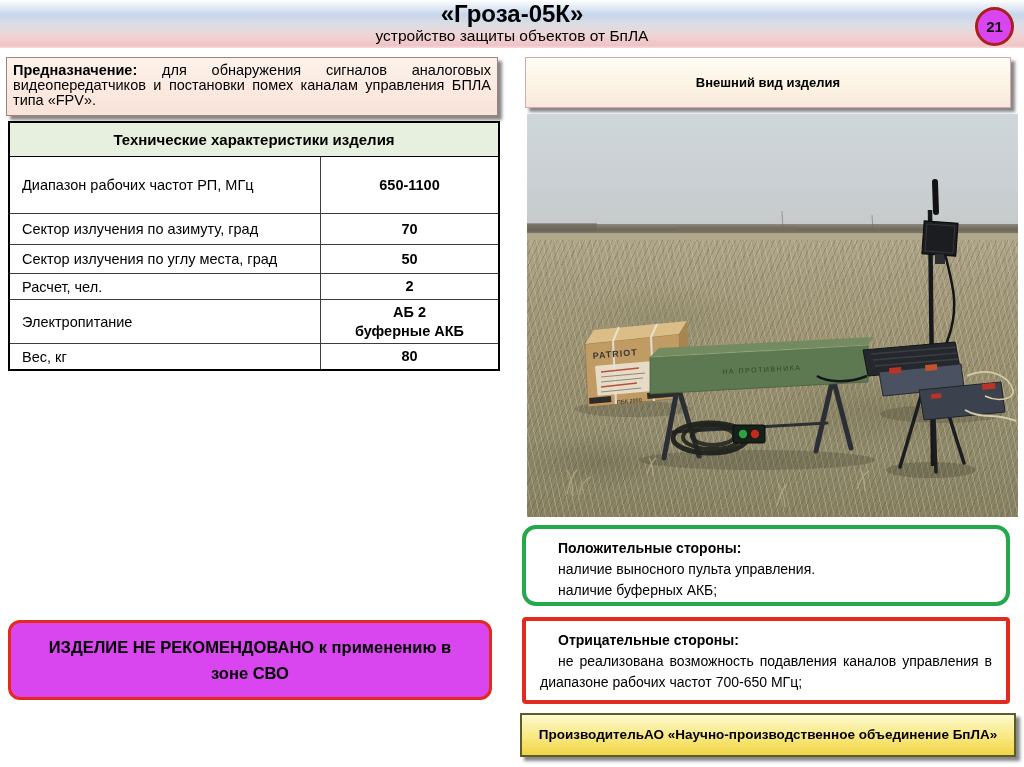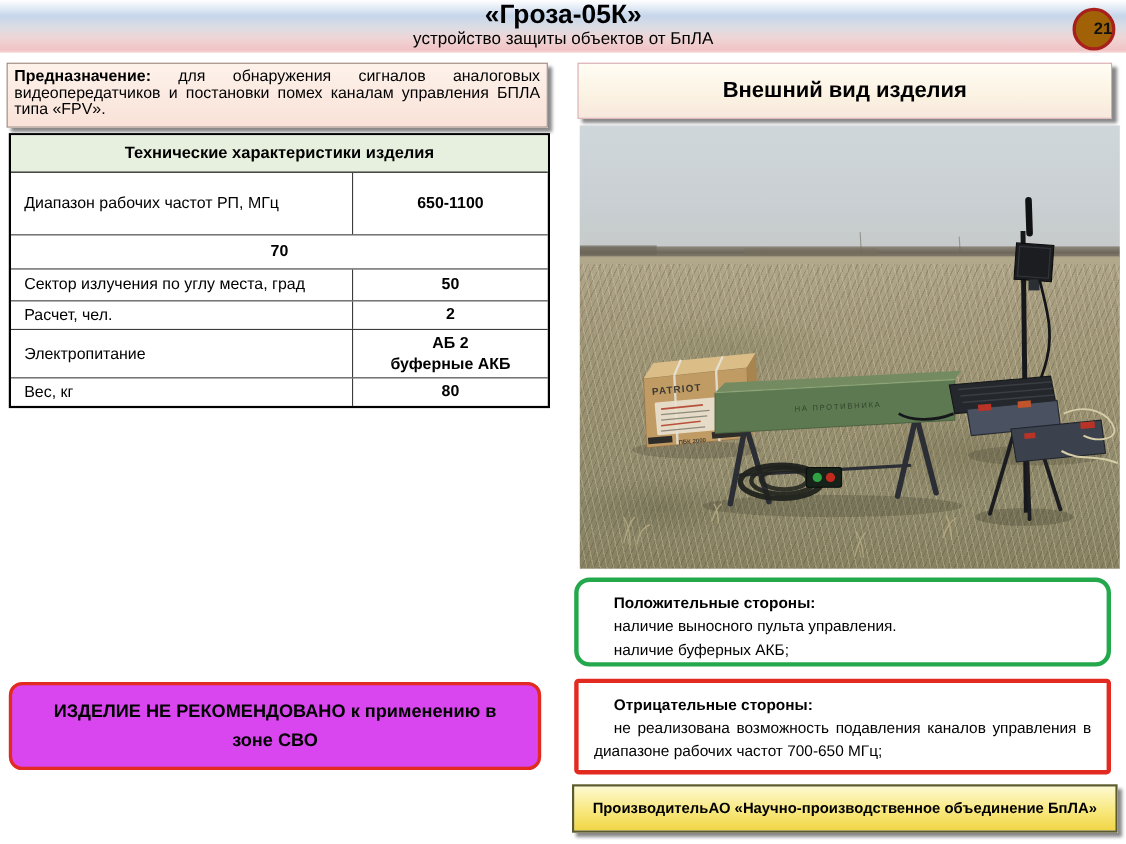--- a/index.html
+++ b/index.html
@@ -10,21 +10,21 @@
   
   .banner{
     position:absolute;left:0;top:0;width:1024px;height:48px;
     background:linear-gradient(180deg,#ffffff 0%,#c6d6eb 30%,#dcdde4 52%,#efd5d6 72%,#f1c3c5 95%,#f7dcdd 100%);
     text-align:center;
   }
   .banner-title{font-size:24px;font-weight:bold;line-height:24px;padding-top:2px;}
   .banner-subtitle{font-size:15.5px;line-height:19px;}
   .page-circle{
     position:absolute;right:10px;top:7px;width:33px;height:33px;border-radius:50%;
-    background:#a16207;border:3px solid #a8201e;display:flex;align-items:center;justify-content:flex-end;
+    background:#d946ef;border:3px solid #a8201e;display:flex;align-items:center;justify-content:center;
     font-size:15px;font-weight:bold;color:#111;
   }
   
   .purpose-box{
     position:absolute;left:6px;top:57px;width:478px;height:47px;
     background:linear-gradient(180deg,#fdf2ea 0%,#f9e2d8 100%);
     border:1px solid #9b8478;box-shadow:4px 4px 3px rgba(95,95,95,0.75);
     padding:5px 6px;font-size:14.5px;line-height:15px;text-align:justify;
   }
   .purpose-box b{font-weight:bold;}
@@ -51,21 +51,21 @@
     background:#d946ef;border:3px solid #e32a21;border-radius:12px;
     display:flex;align-items:center;justify-content:center;text-align:center;
     font-size:16.5px;font-weight:bold;line-height:26px;padding:0 30px;box-sizing:border-box;
   }
   
   .photo-title-box{
     position:absolute;left:525px;top:57px;width:484px;height:49px;
     background:linear-gradient(180deg,#fffdf4 0%,#fbf2e2 60%,#f7e8dd 100%);
     border:1px solid #d8a8ac;box-shadow:4px 4px 3px rgba(95,95,95,0.75);
     display:flex;align-items:center;justify-content:center;
-    font-size:20px;font-weight:bold;
+    font-size:13px;font-weight:bold;
   }
   .photo{
     position:absolute;left:527px;top:114px;width:491px;height:403px;overflow:hidden;
     background:linear-gradient(180deg,#d0d7db 0%,#c9cfd2 18%,#c6cac9 28%,#cccdc8 29%);
   }
   .photo .ground{
     position:absolute;left:0;top:120px;right:0;bottom:0;
     background:linear-gradient(180deg,#b2a88c 0%,#a69c7f 18%,#9a9172 48%,#8f8a6c 78%,#878162 100%);
   }
   .photo .grass{
@@ -127,20 +127,21 @@
     <b>Предназначение:</b><span> для обнаружения сигналов аналоговых видеопередатчиков и постановки помех каналам управления БПЛА типа «FPV».</span>
   </div>
 
   <div class="spec-table">
     <div class="spec-header">Технические характеристики изделия</div>
     <div class="spec-row" style="height:56px">
       <div class="spec-label">Диапазон рабочих частот РП, МГц</div>
       <div class="spec-value">650-1100</div>
     </div>
     <div class="spec-row" style="height:30px">
+      <div class="spec-label">Сектор излучения по азимуту, град</div>
       <div class="spec-value">70</div>
     </div>
     <div class="spec-row" style="height:28px">
       <div class="spec-label">Сектор излучения по углу места, град</div>
       <div class="spec-value">50</div>
     </div>
     <div class="spec-row" style="height:25px">
       <div class="spec-label">Расчет, чел.</div>
       <div class="spec-value">2</div>
     </div>

